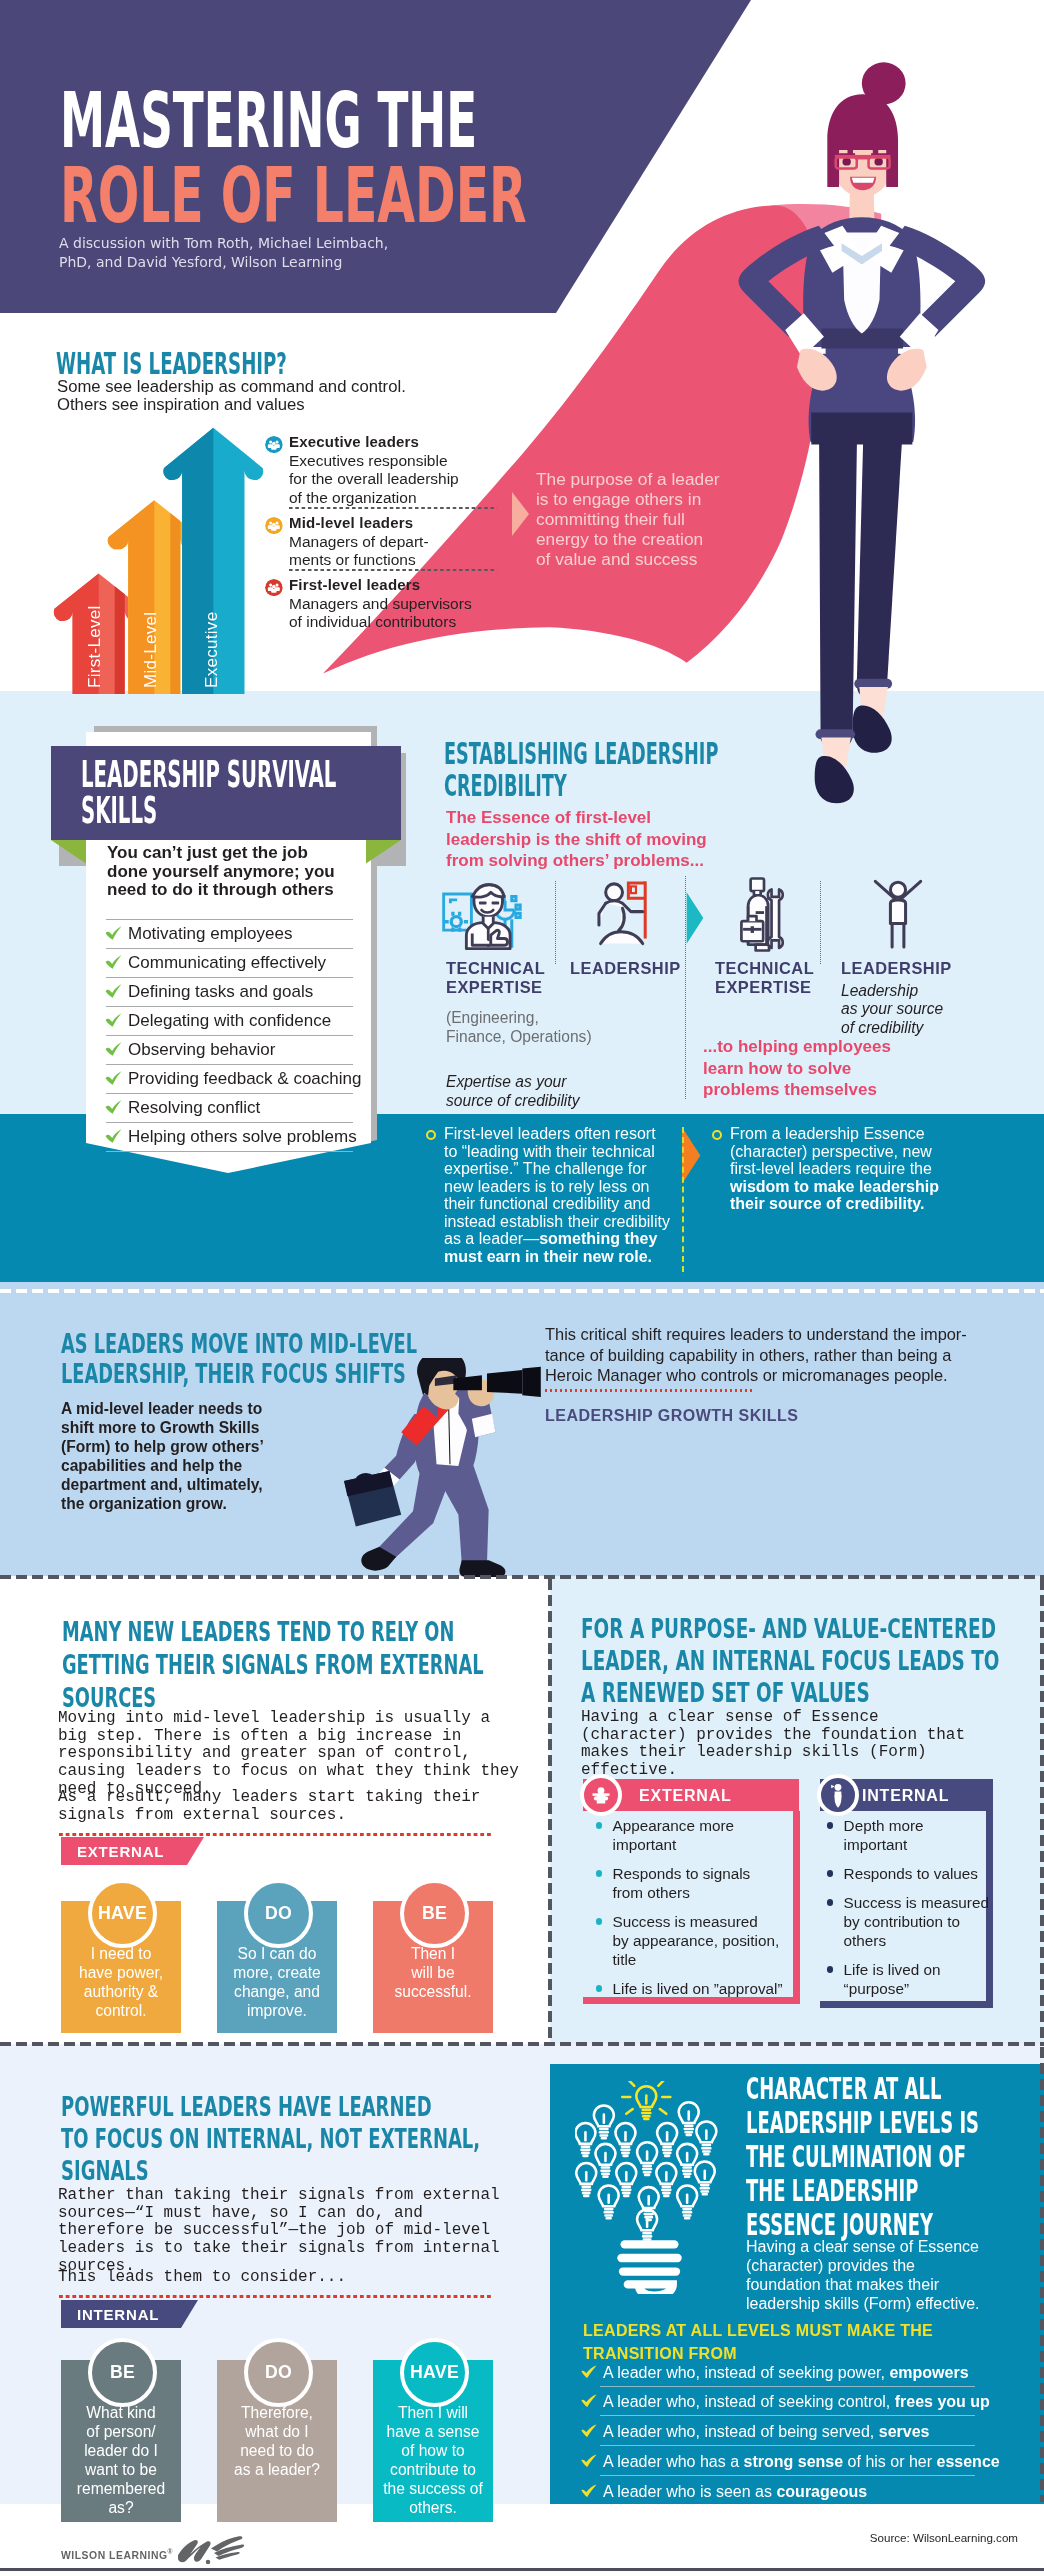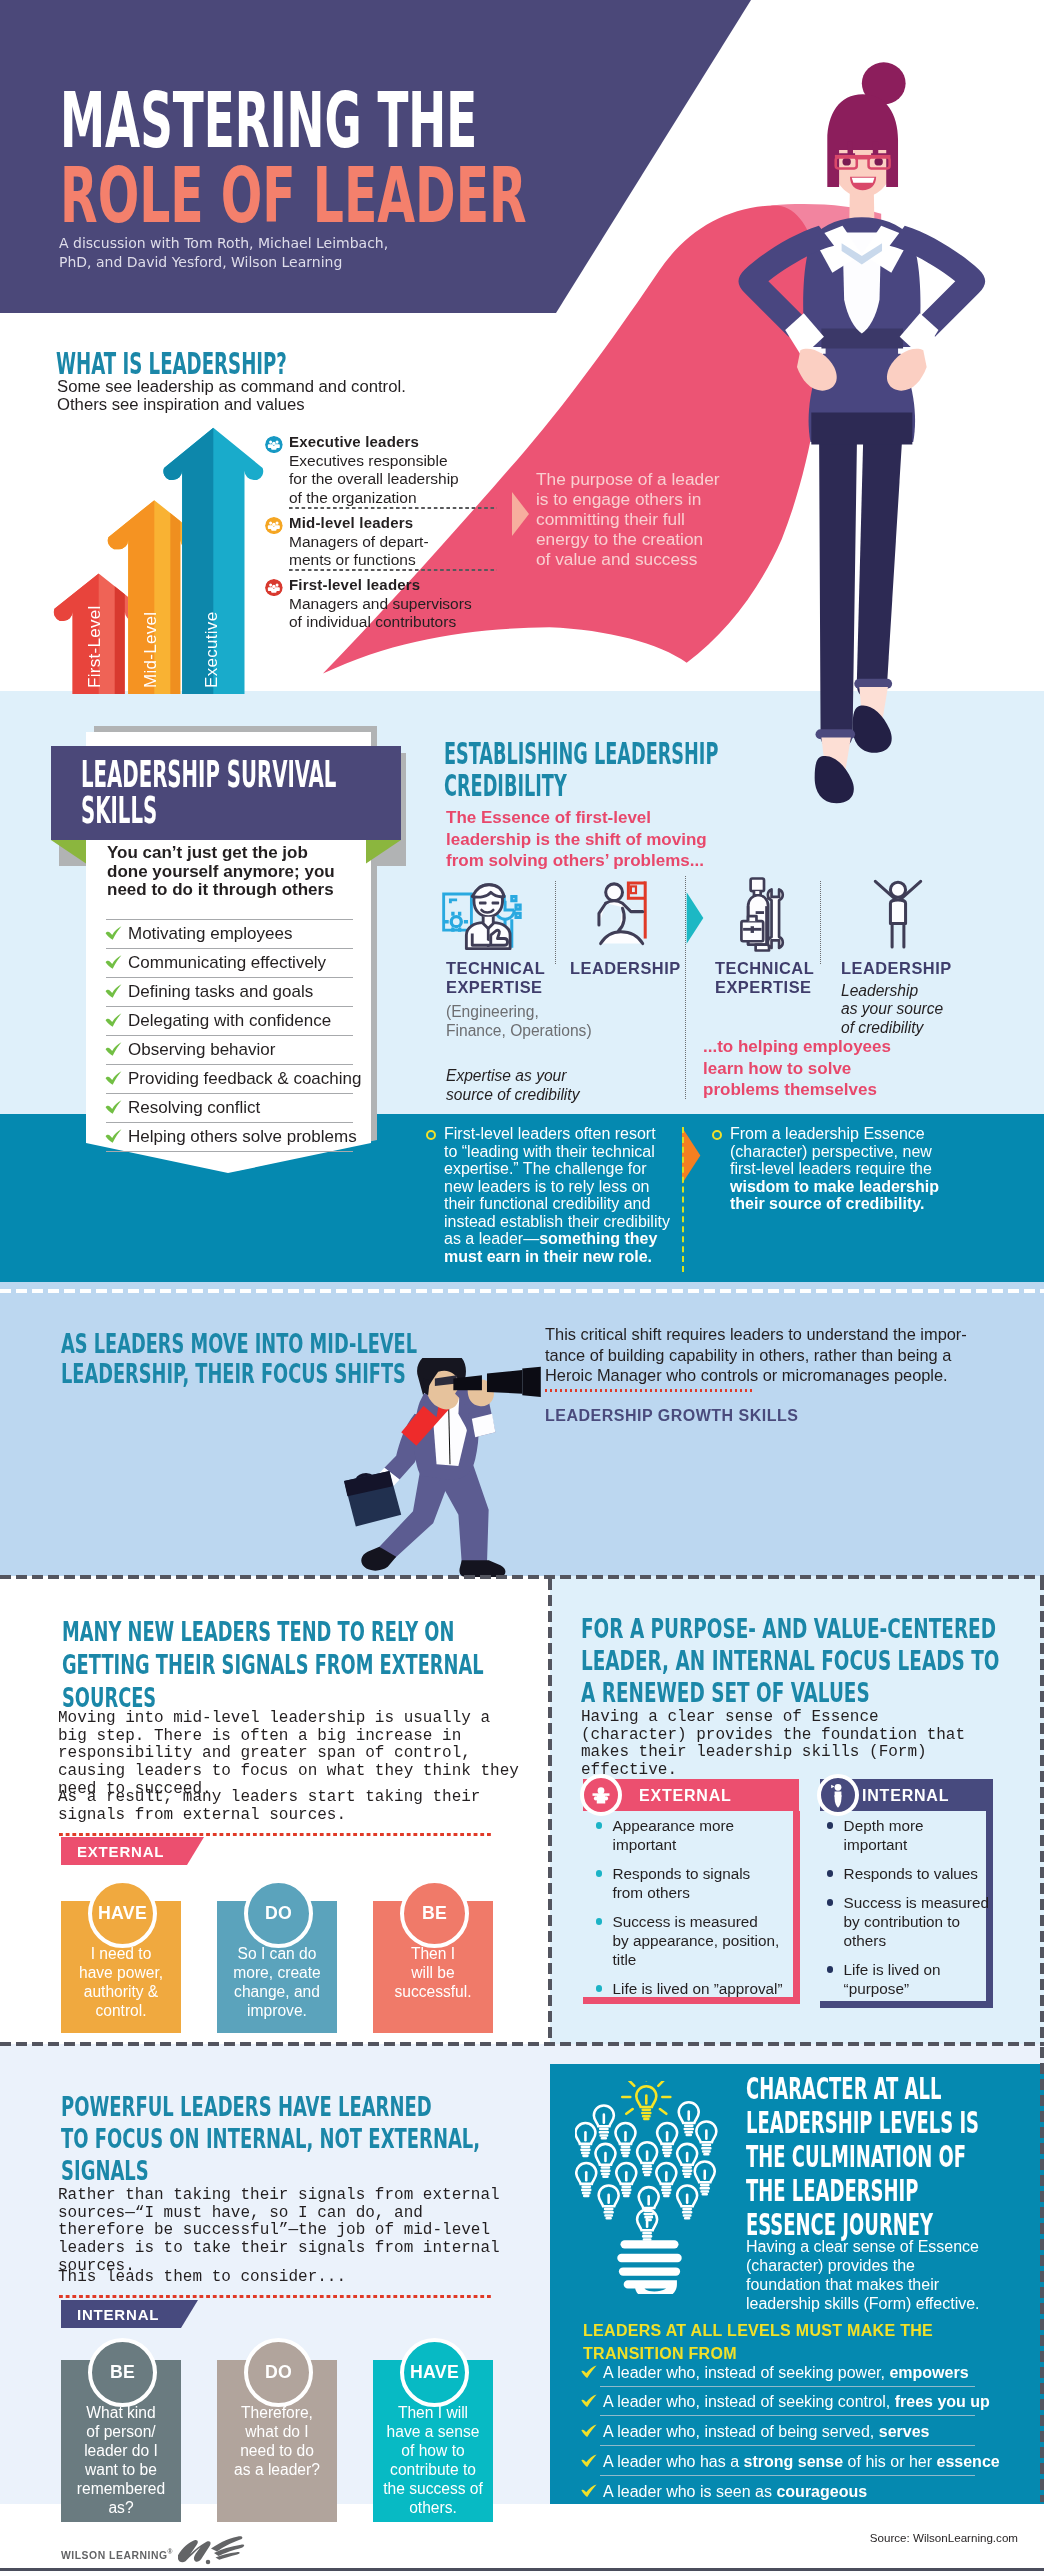--- a/index.html
+++ b/index.html
@@ -456,21 +456,21 @@
       <path d="M25 54 v28 M39 54 v28"></path>
     </g>
   </svg>
 
   <div class="cr-div" style="left:555px;top:881px;height:83px"></div>
   <div class="cr-div" style="left:685px;top:876px;height:223px"></div>
   <div class="cr-div" style="left:820px;top:881px;height:83px"></div>
 
   <div class="cr-col" style="left:446px;top:959px">
     <div class="cr-lab">TECHNICAL<br>EXPERTISE</div>
-    <div class="cr-sub" style="margin-top:7px">(Engineering,<br>Finance, Operations)</div>
+    <div class="cr-sub" style="margin-top:13px">(Engineering,<br>Finance, Operations)</div>
     <div class="cr-ital" style="margin-top:27px">Expertise as your<br>source of credibility</div>
   </div>
   <div class="cr-col" style="left:570px;top:959px">
     <div class="cr-lab">LEADERSHIP</div>
   </div>
   <div class="cr-col" style="left:715px;top:959px">
     <div class="cr-lab">TECHNICAL<br>EXPERTISE</div>
   </div>
   <div class="cr-col" style="left:841px;top:959px">
     <div class="cr-lab">LEADERSHIP</div>
@@ -484,20 +484,21 @@
     <path d="M0 0 L22 34 L0 68 Z" fill="#f57f20"></path>
   </svg>
   <div class="abs" style="left:682px;top:1127px;width:0;height:145px;border-left:2.1px dashed #d9e021"></div>
   <div class="cr-bullet" style="left:712px;top:1130px"></div>
   <div class="cr-note" style="left:730px;top:1125px;width:226px">From a leadership Essence (character) perspective, new first-level leaders require the <b>wisdom to make leadership their source of credibility.</b></div>
 
   <div class="abs h-teal" id="fs-h">
     <span>AS LEADERS MOVE INTO MID-LEVEL</span><br>
     <span>LEADERSHIP, THEIR FOCUS SHIFTS</span>
   </div>
+  <div class="abs" id="fs-lead">A mid-level leader needs to<br>shift more to Growth Skills<br>(Form) to help grow others’<br>capabilities and help the<br>department and, ultimately,<br>the organization grow.</div>
   <div class="abs" id="fs-intro">This critical shift requires leaders to understand the impor-<br>tance of building capability in others, rather than being a<br>Heroic Manager who controls or micromanages people.</div>
   <div class="abs" id="fs-dot"></div>
   <div class="abs" id="fs-sk-h">LEADERSHIP GROWTH SKILLS</div>
   <div id="gs-list"></div>
 
   <svg class="abs" style="left:339px;top:1358px" width="206" height="226" viewBox="0 0 245 268">
 
     <path d="M96 136 L134 138 L112 196 L66 238 L48 224 L88 182 Z" fill="#5c5c91"></path>
     <path d="M48 224 L68 236 L58 248 C50 254 36 254 30 248 C24 242 26 234 34 230 Z" fill="#14141f"></path>
 

